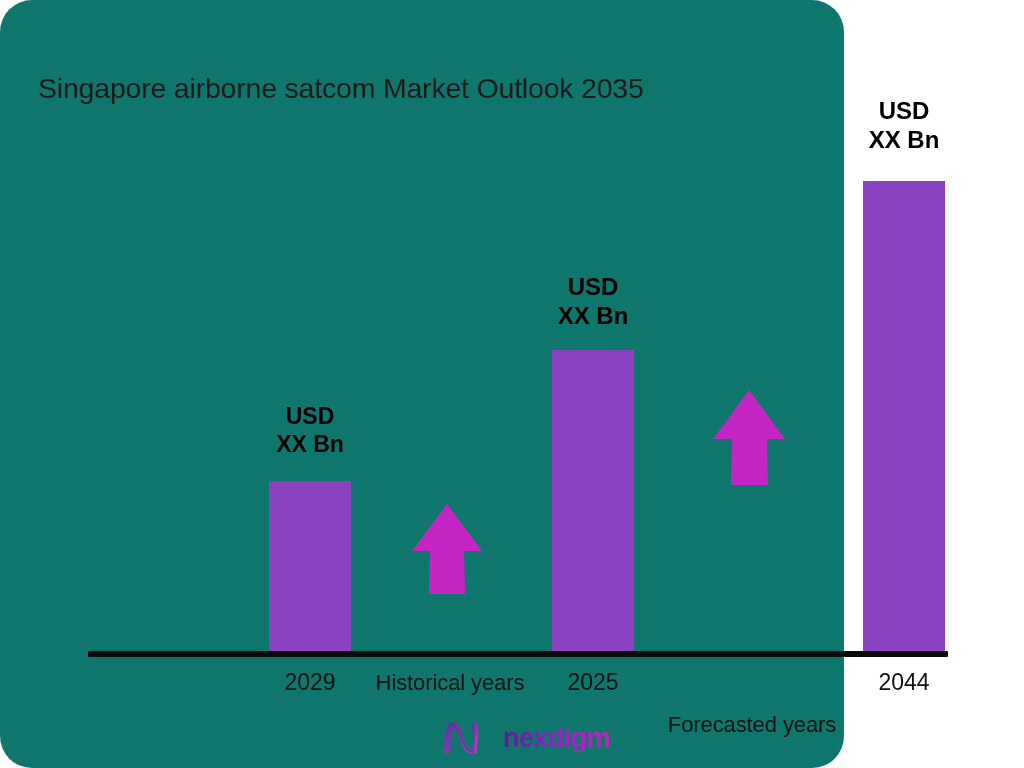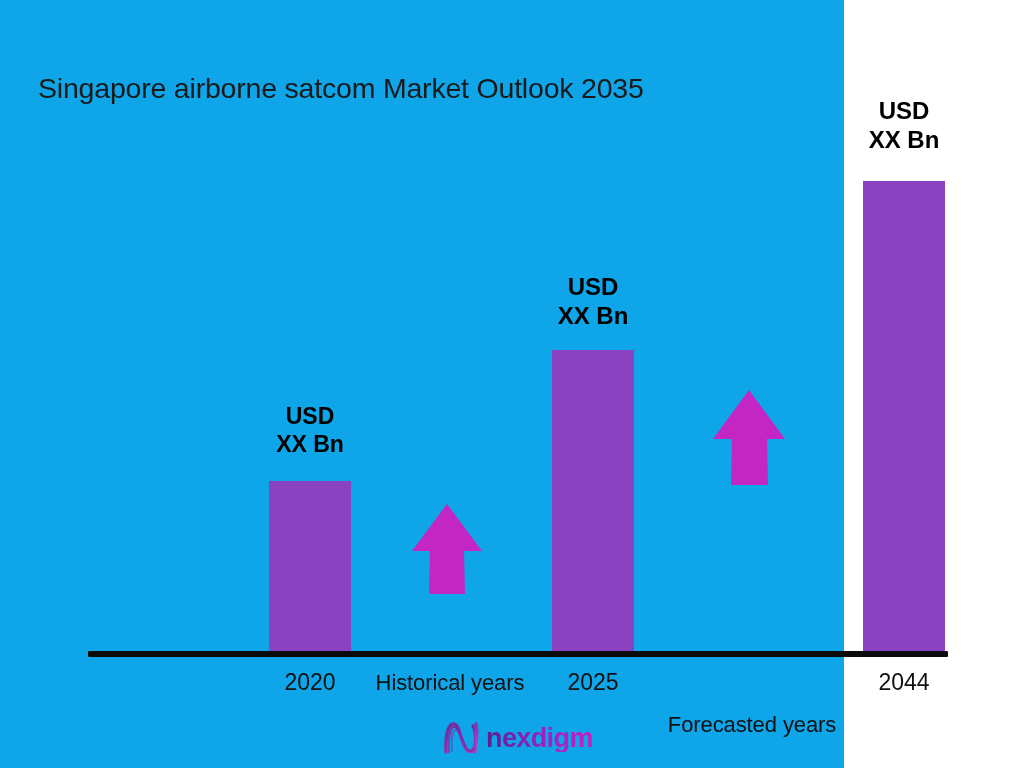--- a/index.html
+++ b/index.html
@@ -11,21 +11,22 @@
     height: 768px;
     background: #ffffff;
     font-family: "Liberation Sans", sans-serif;
     overflow: hidden;
   }
 
   #canvas {
     position: relative;
     width: 844px;
     height: 768px;
-    background: #0ea5e9;
+    background: #0f766e;
+    border-radius: 32px;
   }
 
   
   .title-block {
     position: absolute;
     left: 38px;
     top: 74px;
     width: 800px;
   }
   .title-line-1 {
@@ -102,21 +103,21 @@
     letter-spacing: -0.1px;
   }
 
   
   .logo {
     position: absolute;
     left: 440px;
     top: 718px;
     display: flex;
     align-items: center;
-    gap: 2px;
+    gap: 19px;
   }
   .logo-mark {
     width: 44px;
     height: 40px;
     display: block;
   }
   .logo-word {
     font-size: 27px;
     font-weight: 700;
     letter-spacing: -0.6px;
@@ -160,21 +161,21 @@
   <svg class="arrow" style="left:411px; top:503px; width:72px; height:92px;" viewBox="0 0 72 92">
     <polygon points="36,1 71,48 53,48 54,91 18,91 19,48 1,48" fill="#c426c4"></polygon>
   </svg>
 
   <svg class="arrow" style="left:712px; top:389px; width:74px; height:97px;" viewBox="0 0 74 97">
     <polygon points="37,1 73,50 55,50 56,96 19,96 20,50 1,50" fill="#c426c4"></polygon>
   </svg>
 
   <div class="axis-line"></div>
 
-  <div class="cat-label" style="left:249px; width:122px;">2020</div>
+  <div class="cat-label" style="left:249px; width:122px;">2029</div>
 
   <div class="period-label" style="left:340px; width:220px;">Historical years</div>
 
   <div class="cat-label" style="left:532px; width:122px;">2025</div>
 
   <div class="period-label" style="left:642px; width:220px;margin-top:42px;">Forecasted years</div>
 
   <div class="cat-label" style="left:843px; width:122px;">2044</div>
 
   <div class="logo">

